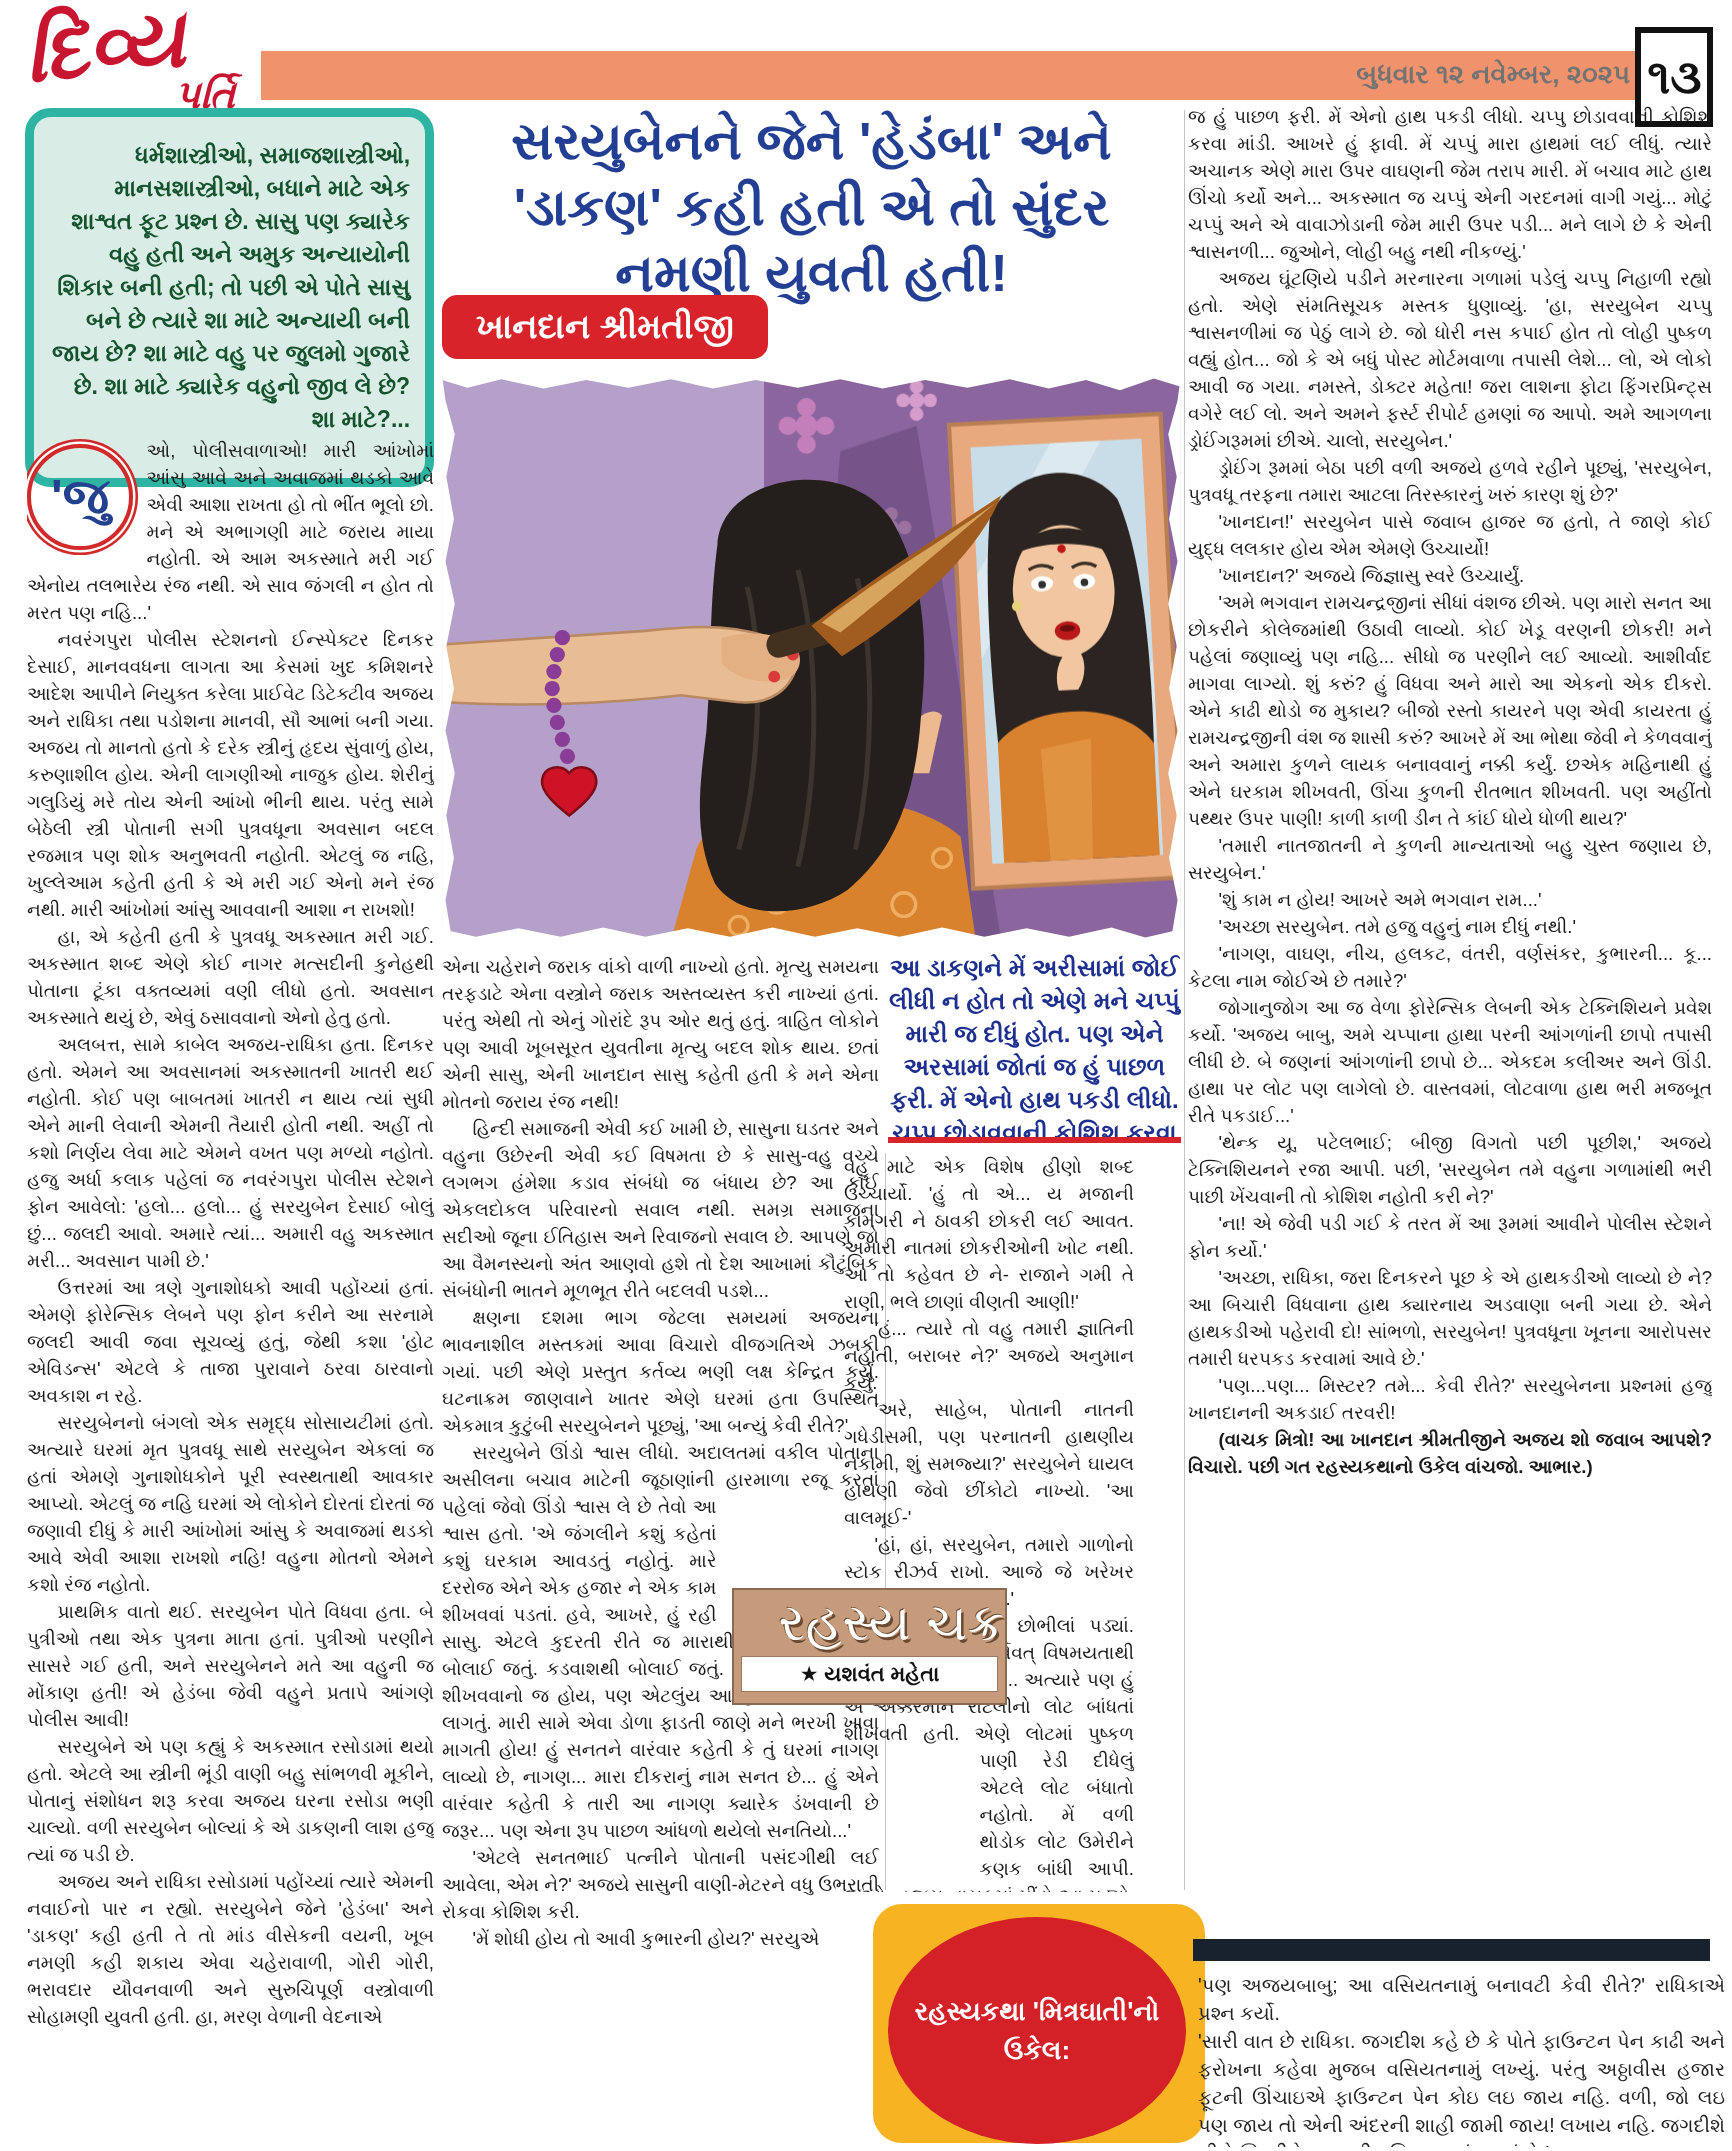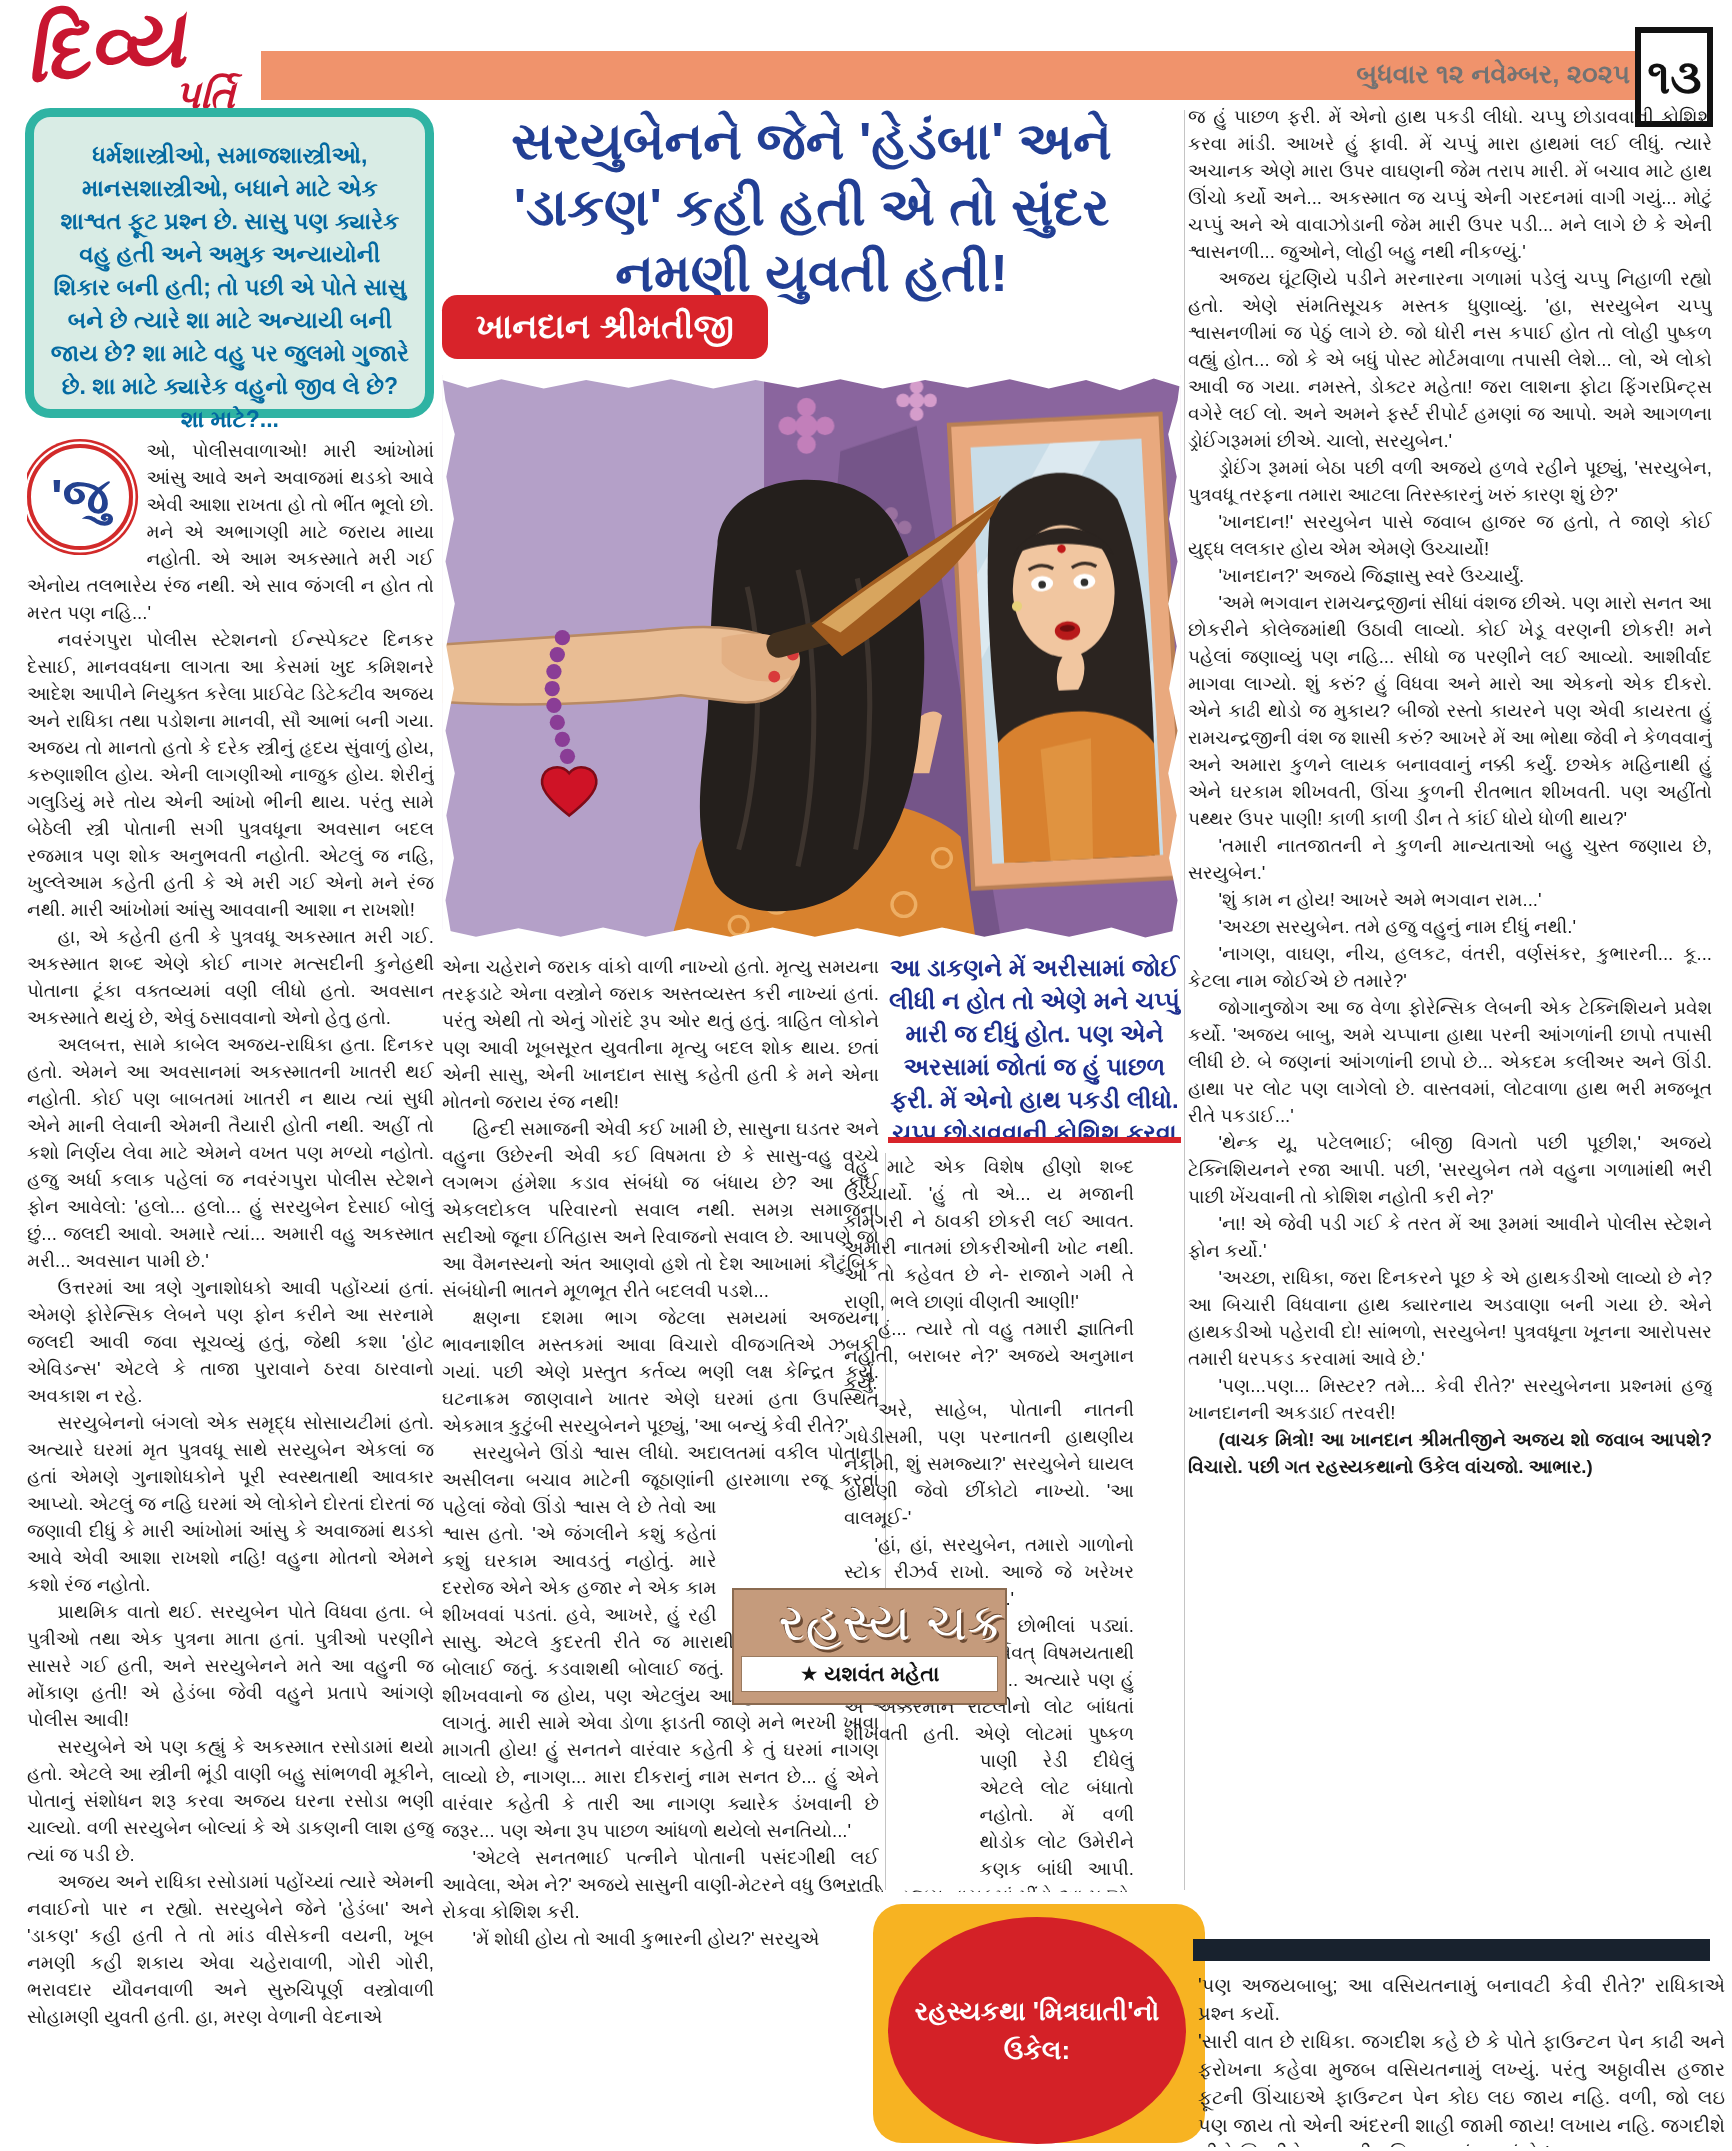--- a/index.html
+++ b/index.html
@@ -10,23 +10,23 @@
   #masthead{position:absolute;left:24px;top:5.1px;width:280px;height:136px;color:#c81630;}
   #masthead .script{position:absolute;left:0;top:-6.8px;font-size:81px;font-weight:bold;
         font-family:"DejaVu Serif","Liberation Serif",serif;font-style:italic;transform:rotate(-6deg);}
   #masthead .suffix{position:absolute;left:151px;top:66px;font-size:39px;font-weight:bold;
         font-family:"DejaVu Serif","Liberation Serif",serif;font-style:italic;}
   #edition-date{position:absolute;right:102px;top:59px;font-size:26px;font-weight:bold;color:#737373;}
   #pagenum-box{position:absolute;right:18.6px;top:27px;width:66px;height:88px;background:#fff;
         border:6px solid #111;display:flex;align-items:center;justify-content:center;
         font-size:47px;font-weight:bold;color:#111;margin-left:44px;}
   
-  #intro-box{position:absolute;left:25.4px;top:108px;width:409px;height:310px;box-sizing:border-box;
+  #intro-box{position:absolute;left:25.4px;top:108px;width:409px;height:379px;box-sizing:border-box;
         background:#d9ece5;border:9.3px solid #2fb3a3;border-radius:25.4px;padding:22px 15.3px;
-        font-size:23px;line-height:33px;font-weight:bold;text-align:center;color:#0369a1;}
+        font-size:23px;line-height:33px;font-weight:bold;text-align:right;color:#14532d;}
   
   #headline{position:absolute;left:442px;top:108px;width:739px;height:180px;
         font-size:52px;line-height:66px;font-weight:800;color:#223f94;text-align:center;}
   #badge-wrap{position:absolute;left:442px;top:295px;width:739px;}
   #badge{display:inline-block;background:#d8232a;color:#fff;font-size:34px;font-weight:bold;
         padding:12px 34px;border-radius:15.3px;}
   
   #illustration{position:absolute;left:442px;top:375px;width:739px;height:566px;}
   
   #pull-quote{position:absolute;left:888px;top:951px;width:293px;height:192px;

